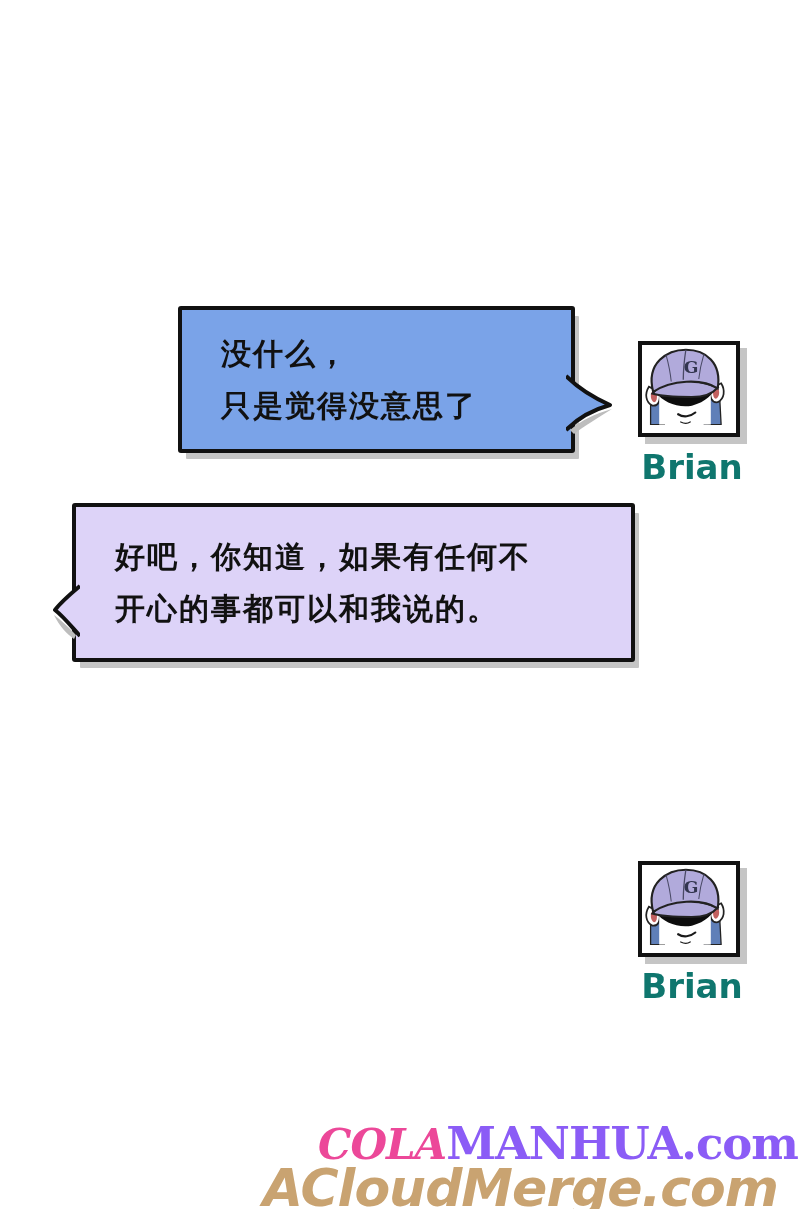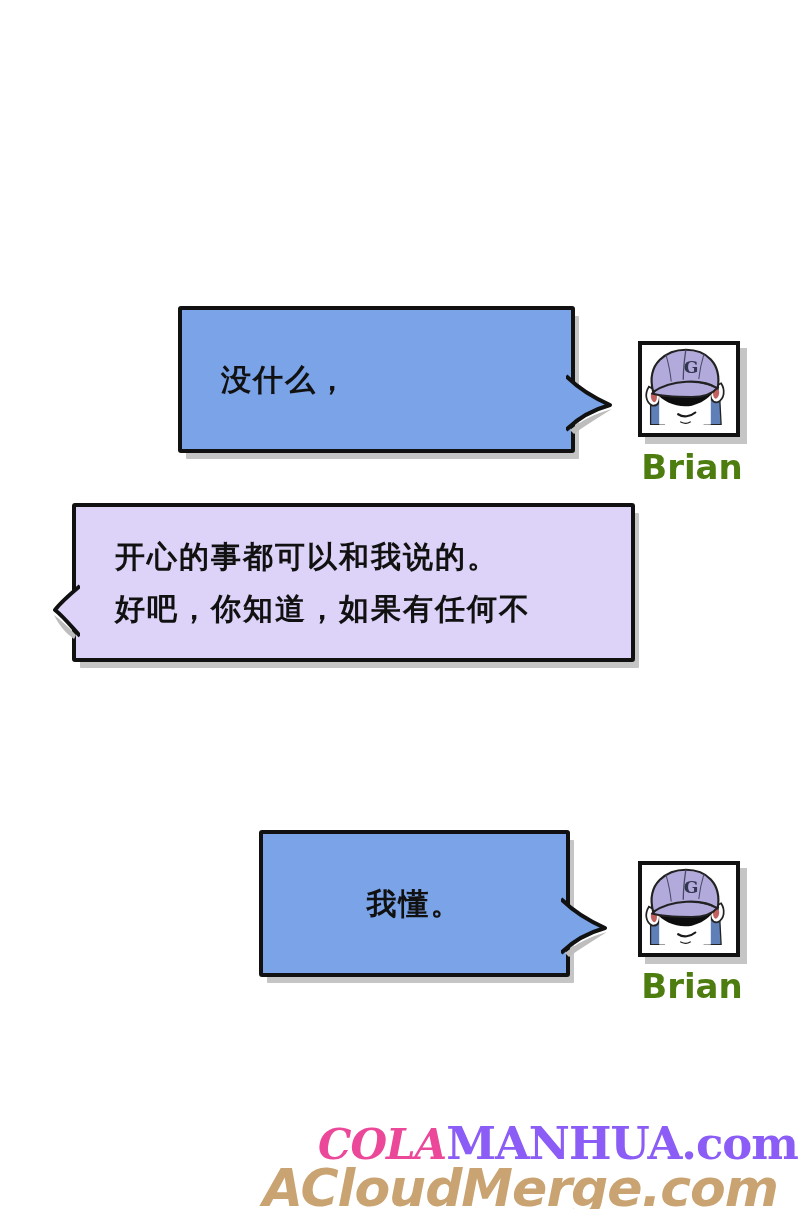--- a/index.html
+++ b/index.html
@@ -44,21 +44,21 @@
     box-shadow:7px 7px 0 #c5c5c5;
   }
   #avatar-1{left:638px;top:341px;}
   #avatar-2{left:638px;top:861px;}
   .char-name{
     position:absolute;
     width:130px;
     text-align:center;
     font-size:34px;
     font-weight:600;
-    color:#4d7c0f;
+    color:#0f766e;
     font-family:"DejaVu Sans", sans-serif;
   }
   #name-1{left:627px;top:447px;}
   #name-2{left:627px;top:966px;}
   .watermark{
     position:absolute;
     right:2px;
     text-align:right;
     line-height:1.0;
     white-space:nowrap;
@@ -90,20 +90,21 @@
     letter-spacing:-1px;
   }
 </style>
 </head>
 <body>
 
 <div id="canvas">
 
   <div class="bubble blue" id="bubble-1">
     <span>没什么，</span>
+    <span>只是觉得没意思了</span>
     <svg class="tail tail-right" width="48" height="62" viewBox="0 0 48 62">
       <path d="M4 58 C16 48 28 42 46 37 C32 46 18 54 8 62 Z" fill="#bdbdbd"></path>
       <path d="M0 4 C14 18 28 26 44 33 C26 38 12 46 0 58" fill="#7AA3E8" stroke="#111111" stroke-width="4" stroke-linejoin="round"></path>
     </svg>
   </div>
 
   <div class="avatar" id="avatar-1">
     <svg viewBox="0 0 100 92" width="86" height="80">
       <rect x="0" y="0" width="100" height="92" fill="#ffffff"></rect>
       <path d="M10 58 L10 92 L26 92 L24 62 Z" fill="#5F7FB8" stroke="#222" stroke-width="1.5"></path>
@@ -121,35 +122,28 @@
       <path d="M28 11 C31 22 33 32 34 42" stroke="#4a4a66" stroke-width="1.2" fill="none"></path>
       <path d="M72 10 C69 20 67 30 66 39" stroke="#4a4a66" stroke-width="1.2" fill="none"></path>
       <text x="57" y="32" font-size="20" font-weight="bold" fill="#33364f" text-anchor="middle" font-family="DejaVu Serif, serif">G</text>
       <path d="M42 80 C48 84 56 83 62 78" stroke="#1a1a1a" stroke-width="2.5" fill="none" stroke-linecap="round"></path>
       <path d="M45 89 C49 91 53 91 56 89" stroke="#1a1a1a" stroke-width="1.5" fill="none" stroke-linecap="round"></path>
     </svg>
   </div>
   <div class="char-name" id="name-1">Brian</div>
 
   <div class="bubble purple" id="bubble-2">
+    <span>好吧，你知道，如果有任何不</span>
     <span>开心的事都可以和我说的。</span>
-    <span>好吧，你知道，如果有任何不</span>
     <svg class="tail tail-left" width="28" height="56" viewBox="0 0 28 56">
       <path d="M24 52 C16 44 10 38 2 32 C8 44 14 50 22 56 Z" fill="#bdbdbd"></path>
       <path d="M28 3 C16 13 9 19 3 27 C11 33 19 43 28 53" fill="#DDD3F8" stroke="#111111" stroke-width="4" stroke-linejoin="round"></path>
     </svg>
   </div>
 
-  <div class="bubble blue" id="bubble-3">
-    <span>我懂。</span>
-    <svg class="tail tail-right" width="48" height="62" viewBox="0 0 48 62">
-      <path d="M4 58 C16 48 28 42 46 37 C32 46 18 54 8 62 Z" fill="#bdbdbd"></path>
-      <path d="M0 4 C14 18 28 26 44 33 C26 38 12 46 0 58" fill="#7AA3E8" stroke="#111111" stroke-width="4" stroke-linejoin="round"></path>
-    </svg>
-  </div>
 
   <div class="avatar" id="avatar-2">
     <svg viewBox="0 0 100 92" width="86" height="80">
       <rect x="0" y="0" width="100" height="92" fill="#ffffff"></rect>
       <path d="M10 58 L10 92 L26 92 L24 62 Z" fill="#5F7FB8" stroke="#222" stroke-width="1.5"></path>
       <path d="M74 58 L78 92 L92 92 L90 54 Z" fill="#5F7FB8" stroke="#222" stroke-width="1.5"></path>
       <path d="M70 62 L72 92 L78 92 L74 60 Z" fill="#5F7FB8" stroke="#222" stroke-width="1"></path>
       <path d="M8 48 C3 56 4 66 12 70 C19 71 22 64 20 54 Z" fill="#ffffff" stroke="#222" stroke-width="2"></path>
       <path d="M12 53 C9 58 10 64 14 66 C17 66 18 61 17 55 Z" fill="#C2605F"></path>
       <path d="M92 44 C97 52 96 62 88 66 C81 67 78 60 80 50 Z" fill="#ffffff" stroke="#222" stroke-width="2"></path>

